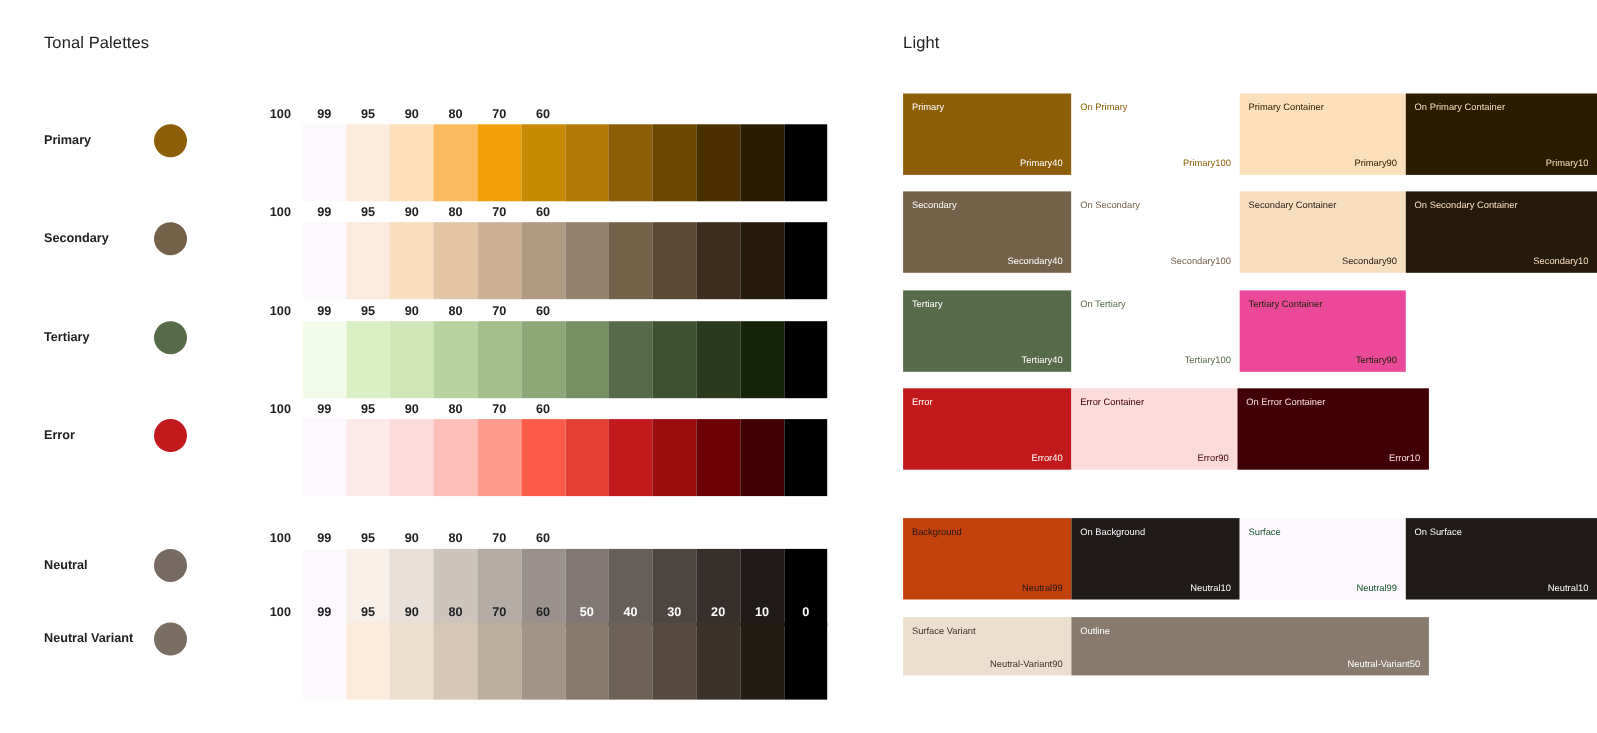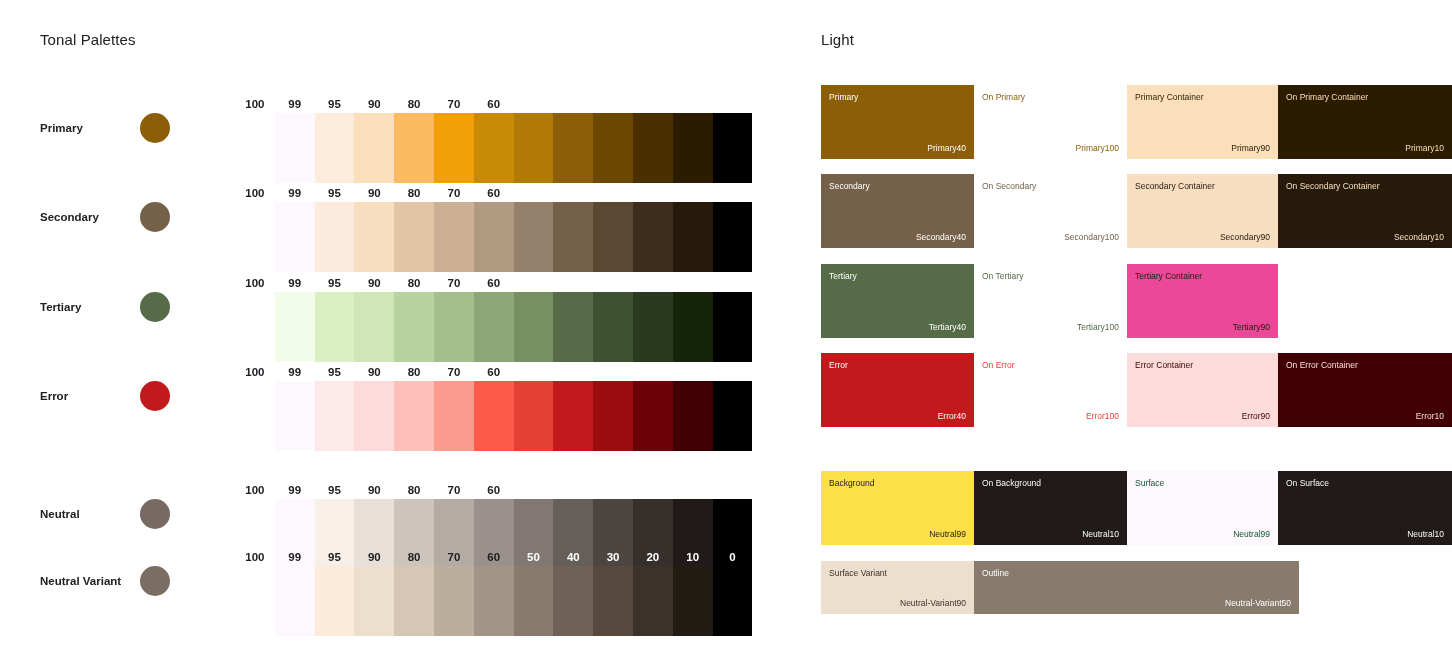--- a/index.html
+++ b/index.html
@@ -436,35 +436,31 @@
         <div class="scheme-cell" style="width: 151px; height: 74px; background: #ec4899; color: rgb(22, 37, 10);">
           <div class="cell-name">Tertiary Container</div>
           <div class="cell-token">Tertiary90</div>
         </div>
       </div>
       <div class="scheme-row" style="top: 353px; height: 74px;">
         <div class="scheme-cell" style="width: 153px; height: 74px; background: rgb(194, 25, 28); color: rgb(255, 255, 255);">
           <div class="cell-name">Error</div>
           <div class="cell-token">Error40</div>
         </div>
-        <div class="scheme-cell" style="width: 153px; height: 74px; background: rgb(255, 255, 255); color: rgb(229, 66, 53);">
-          <div class="cell-name">On Error</div>
-          <div class="cell-token">Error100</div>
-        </div>
         <div class="scheme-cell" style="width: 151px; height: 74px; background: rgb(251, 220, 218); color: rgb(65, 0, 3);">
           <div class="cell-name">Error Container</div>
           <div class="cell-token">Error90</div>
         </div>
         <div class="scheme-cell" style="width: 174px; height: 74px; background: rgb(65, 0, 3); color: rgb(251, 220, 218);">
           <div class="cell-name">On Error Container</div>
           <div class="cell-token">Error10</div>
         </div>
       </div>
       <div class="scheme-row" style="top: 471px; height: 74px;">
-        <div class="scheme-cell" style="width: 153px; height: 74px; background: #fde047; color: rgb(32, 27, 24);">
+        <div class="scheme-cell" style="width: 153px; height: 74px; background: #c2410c; color: rgb(32, 27, 24);">
           <div class="cell-name">Background</div>
           <div class="cell-token">Neutral99</div>
         </div>
         <div class="scheme-cell" style="width: 153px; height: 74px; background: rgb(32, 27, 24); color: rgb(253, 248, 253);">
           <div class="cell-name">On Background</div>
           <div class="cell-token">Neutral10</div>
         </div>
         <div class="scheme-cell" style="width: 151px; height: 74px; background: rgb(253, 248, 253); color: #14532d;">
           <div class="cell-name">Surface</div>
           <div class="cell-token">Neutral99</div>

